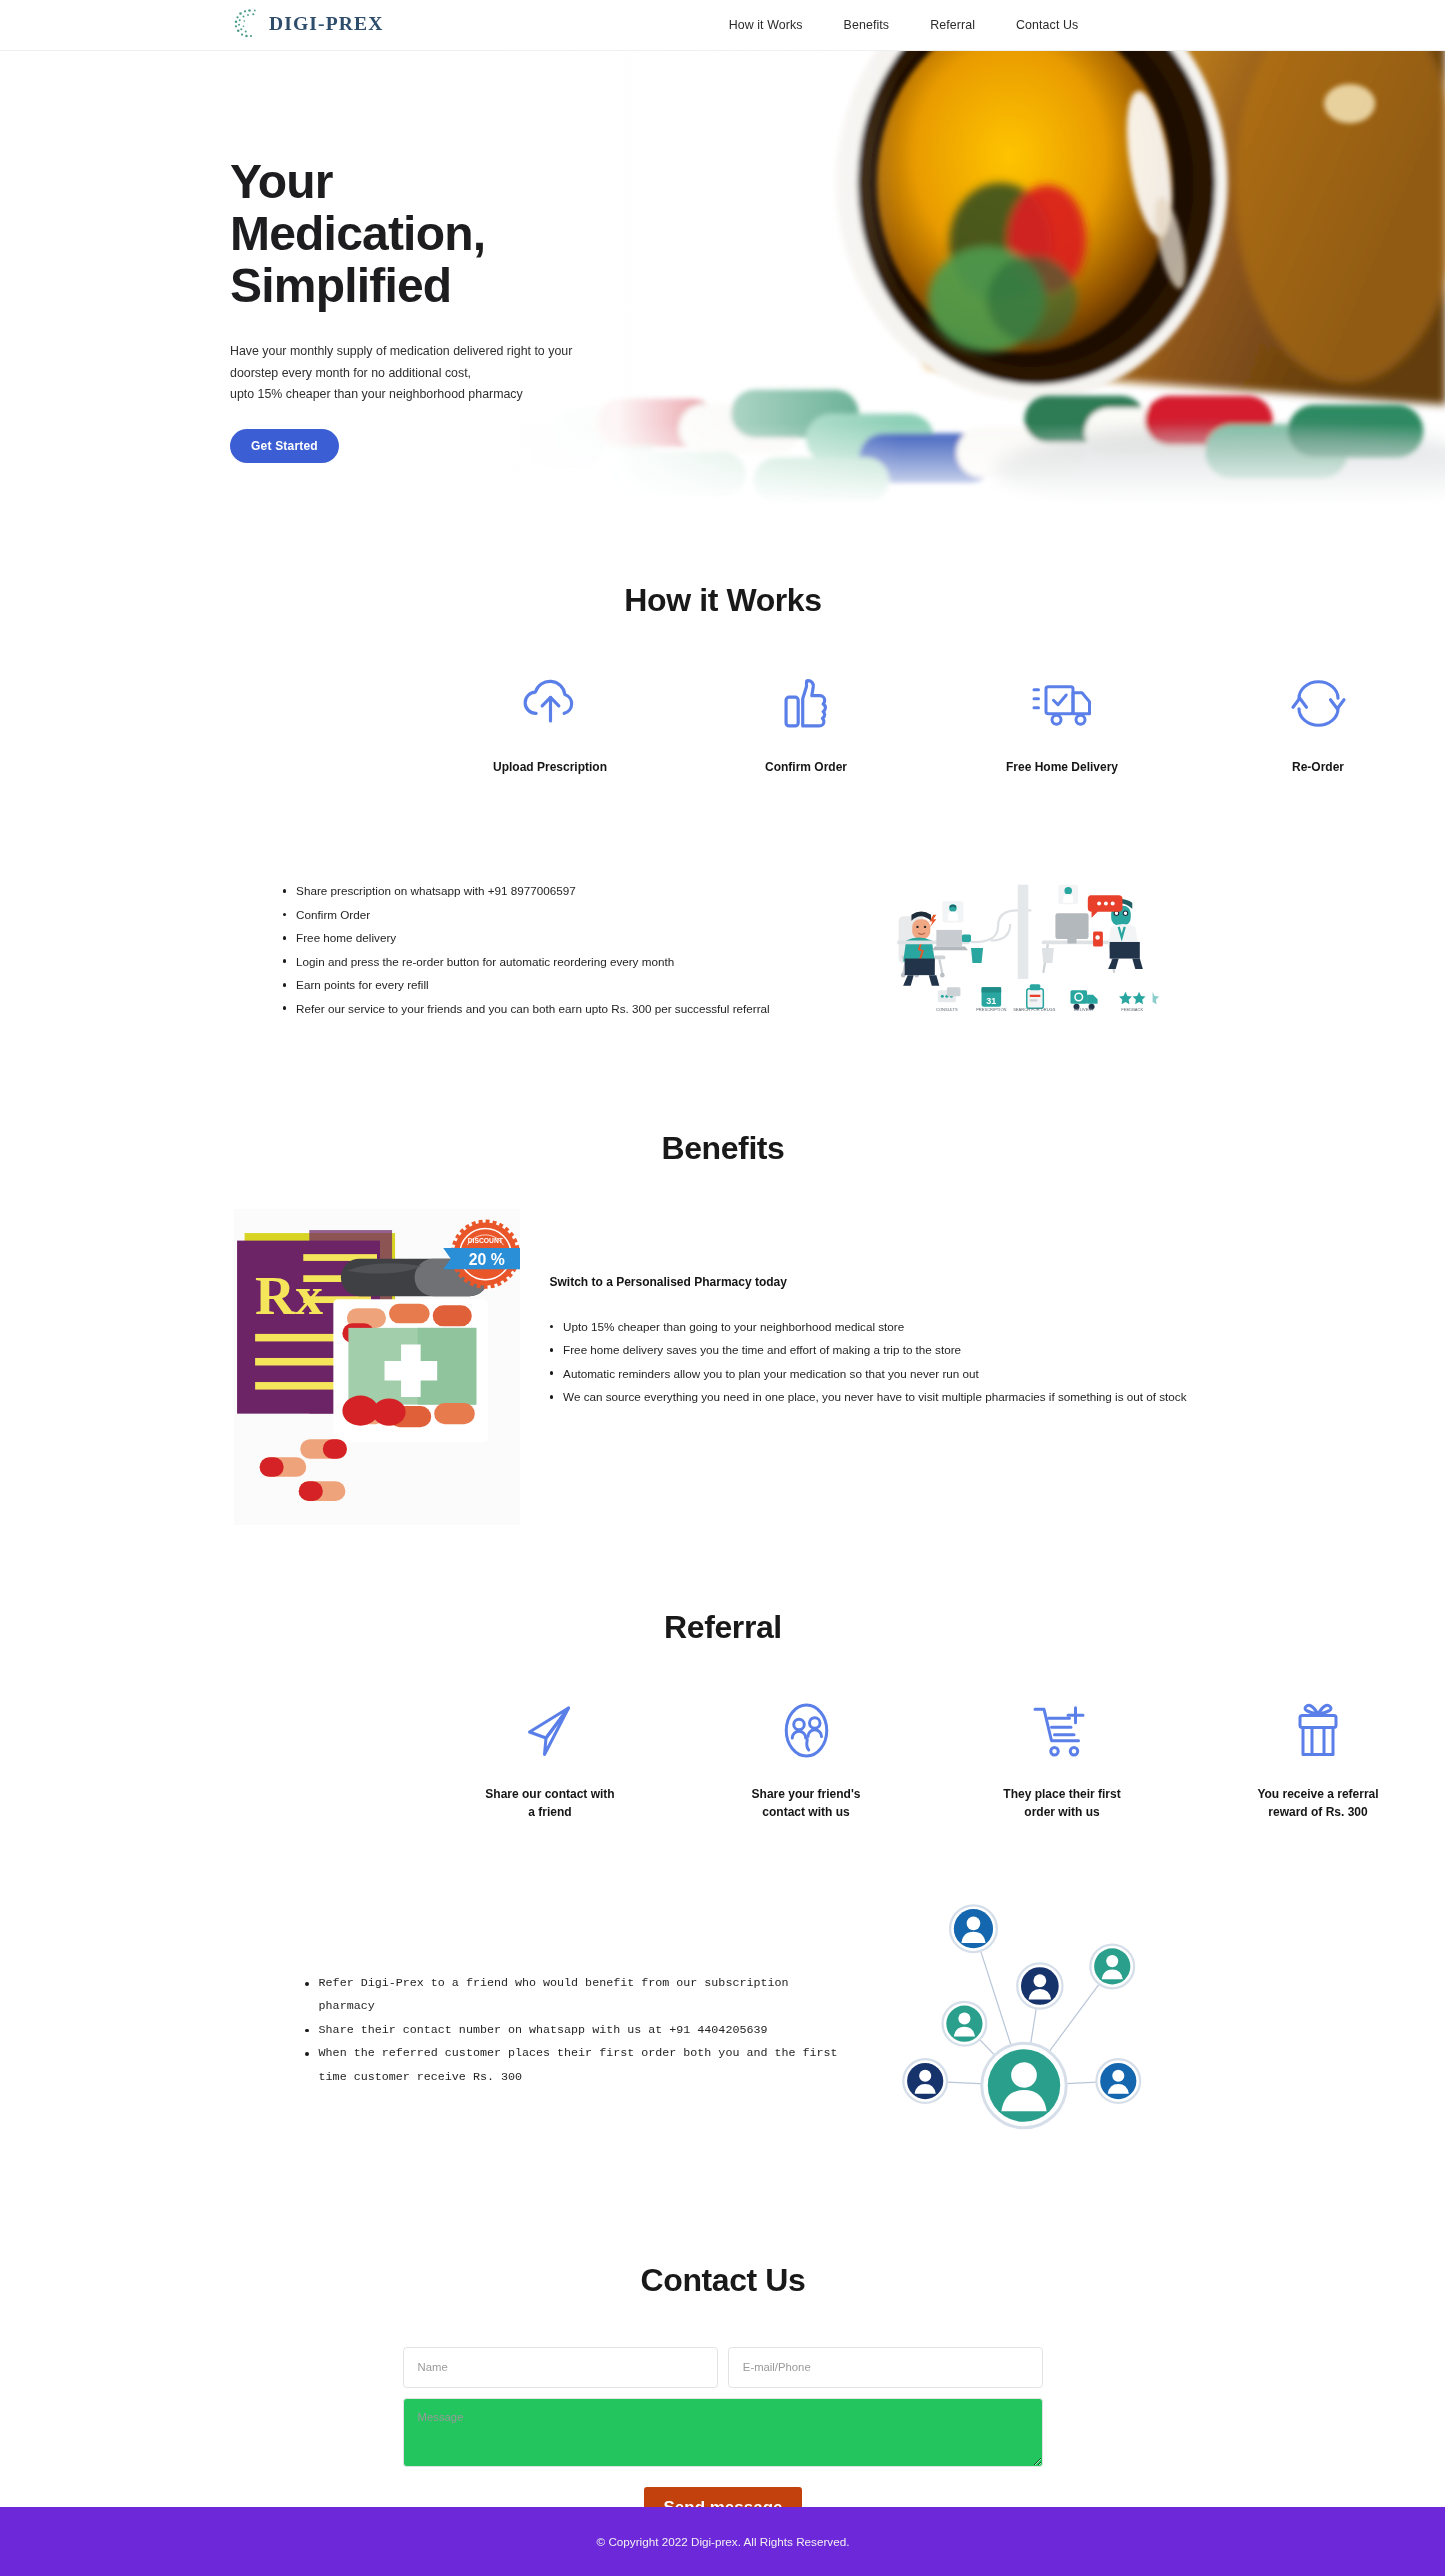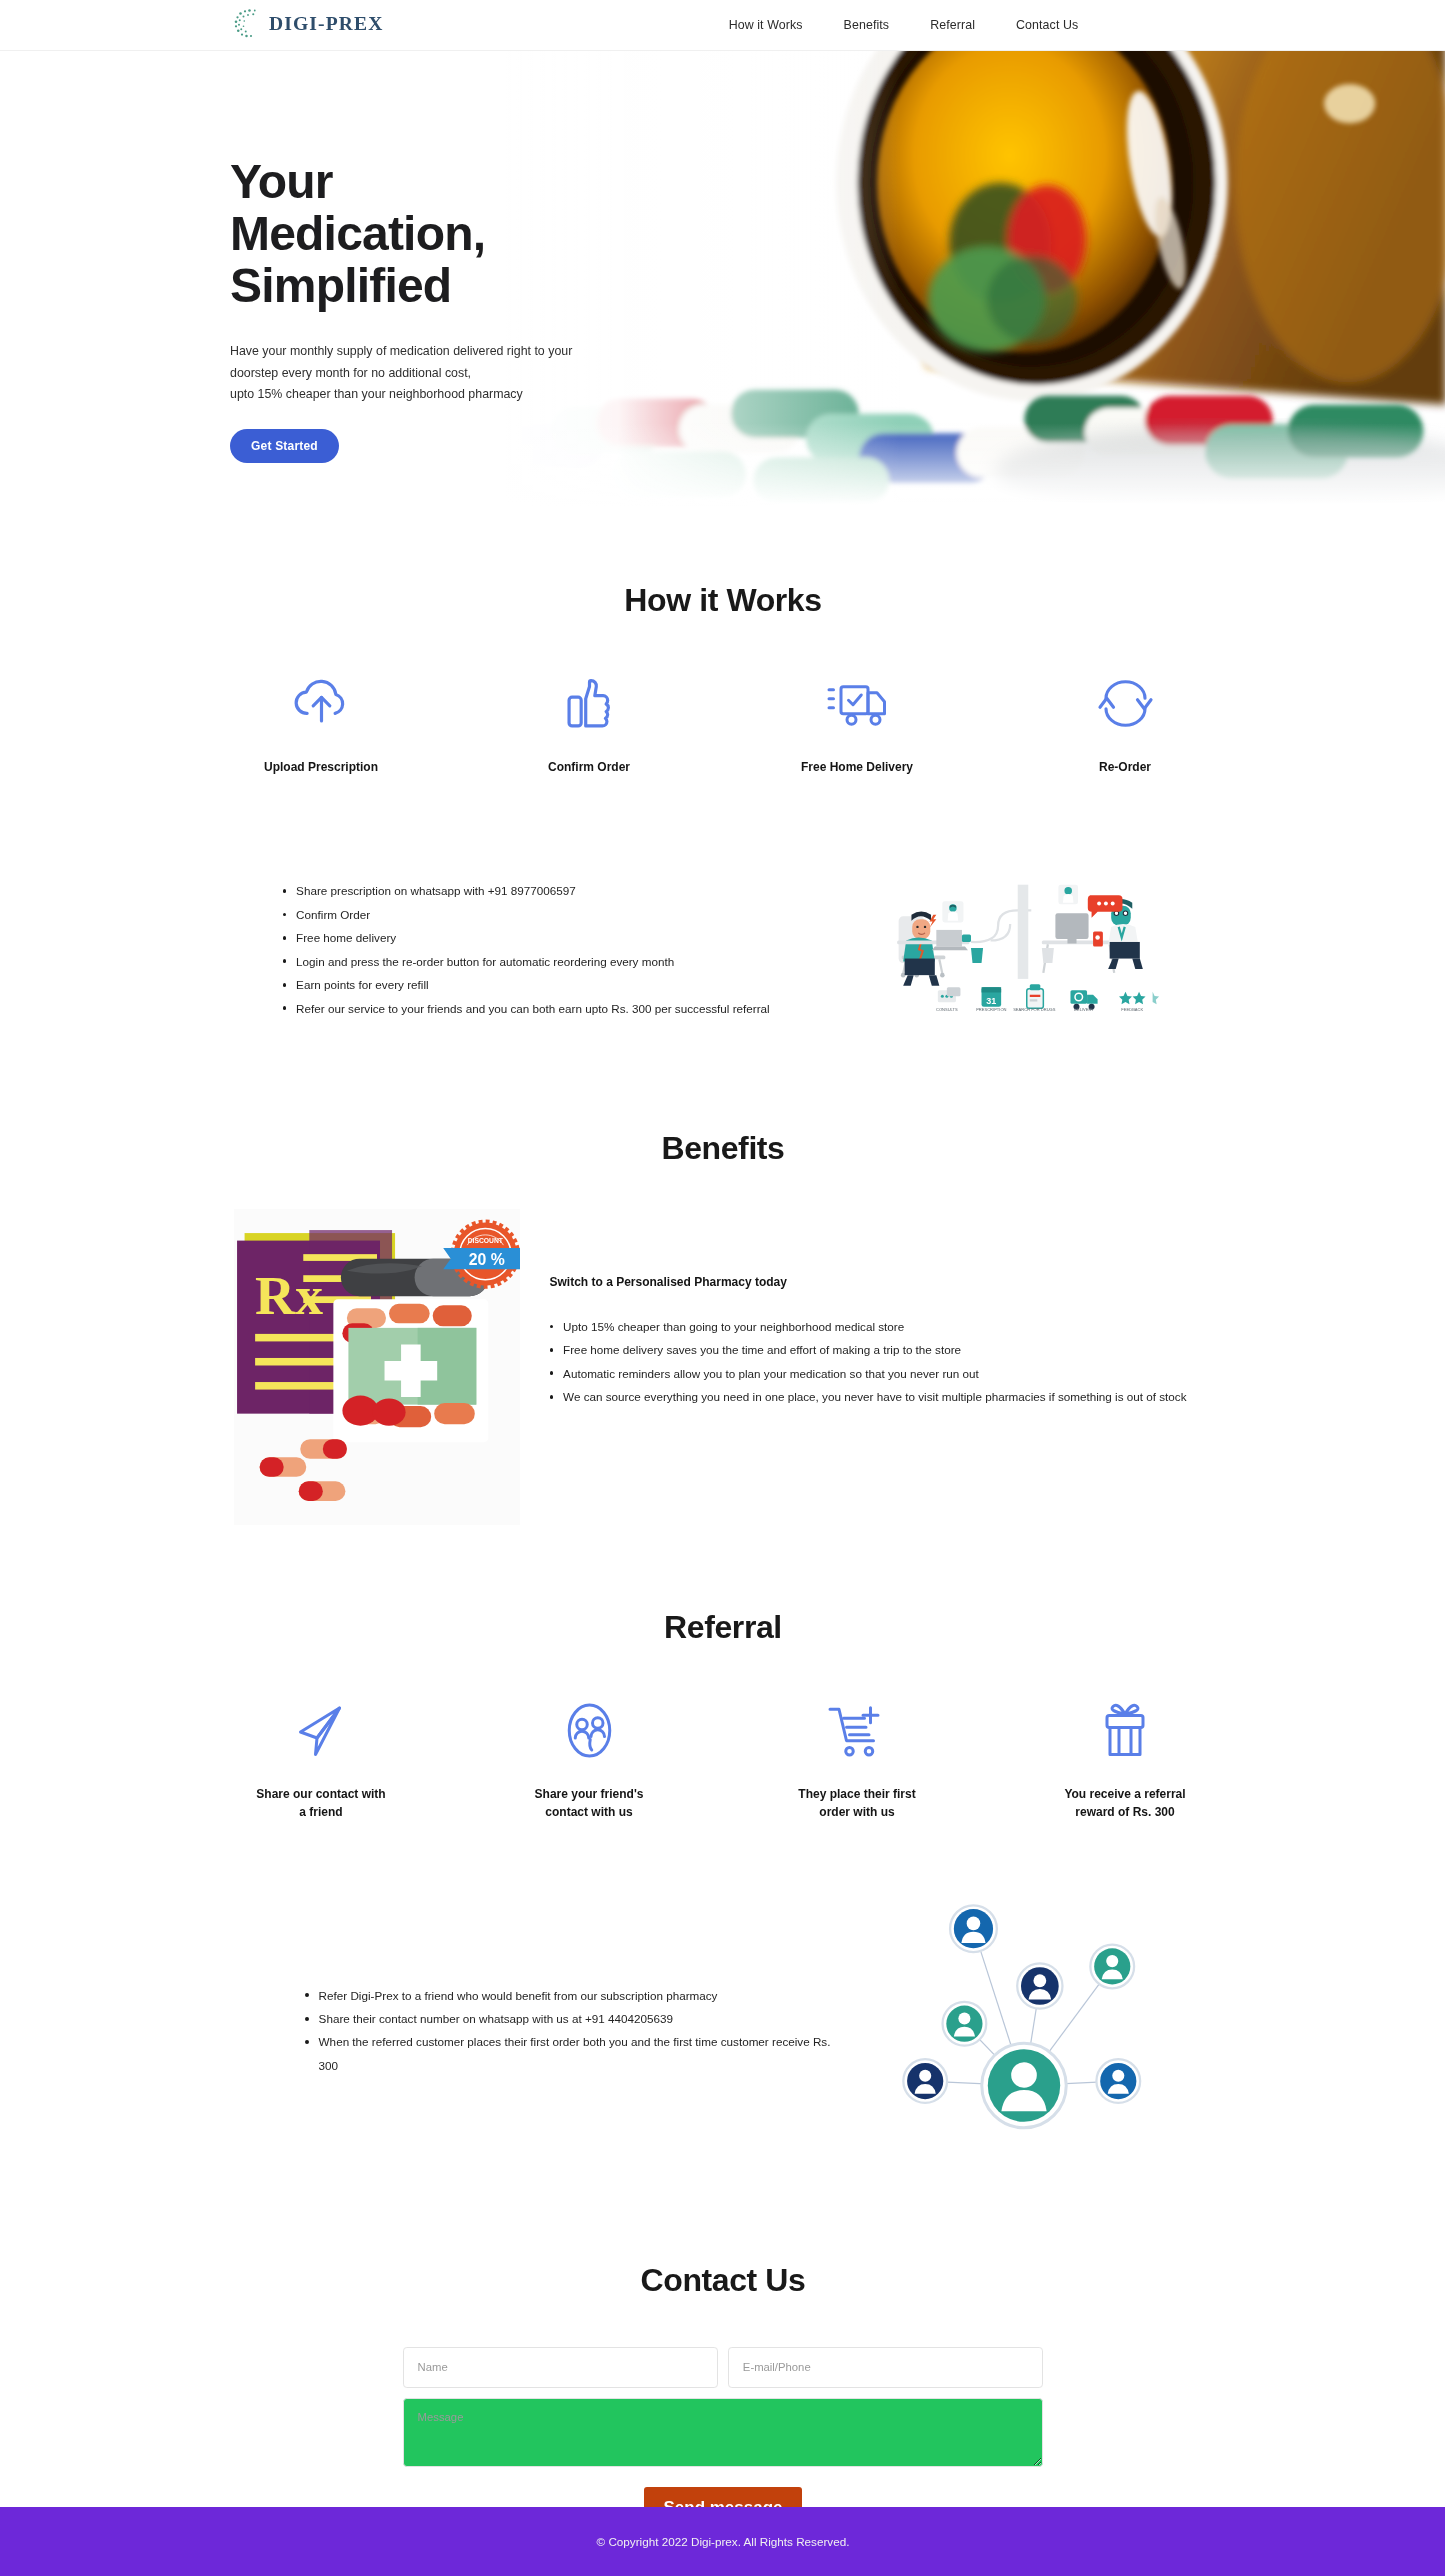--- a/index.html
+++ b/index.html
@@ -117,22 +117,22 @@
   .section { width: 100%; position: relative; }
   .section-title {
     text-align: center;
     font-size: 32px;
     font-weight: 800;
     color: #191919;
     letter-spacing: -0.4px;
   }
   .steps {
     display: flex;
-    justify-content: center;
-    gap: 12px;
+    justify-content: flex-end;
+    gap: 0;
     margin-top: 53px;
   }
   .step {
     width: 256px;
     text-align: center;
   }
   .step-icon { height: 63px; display:flex; align-items:center; justify-content:center; }
   .step-label {
     margin-top: 22.6px;
     font-size: 12px;
@@ -691,21 +691,21 @@
         </svg>
       </div>
       <div class="step-label">
         <span>You receive a referral</span><br>
         <span>reward of Rs. 300</span>
       </div>
     </div>
   </div>
 
   <div class="split" style="margin-top:75px;">
-    <ul class="bullets" style="width:557px;">
+    <ul class="bullets" style="width:557px;font-family:Liberation Mono, monospace;">
       <li>Refer Digi-Prex to a friend who would benefit from our subscription pharmacy</li>
       <li>Share their contact number on whatsapp with us at +91 4404205639</li>
       <li>When the referred customer places their first order both you and the first time customer receive Rs. 300</li>
     </ul>
 
     <div class="illus">
       <svg width="264" height="264" viewBox="0 0 350 350">
         <rect width="350" height="350" fill="#ffffff"></rect>
         <g stroke="#b9c6d8" stroke-width="1.6" fill="none">
           <path d="M175 250 L108 42"></path>

